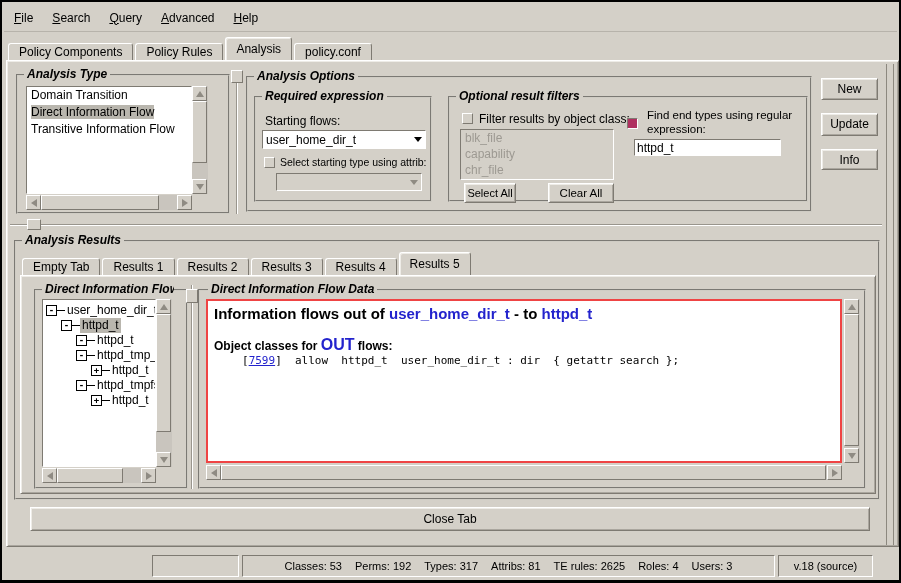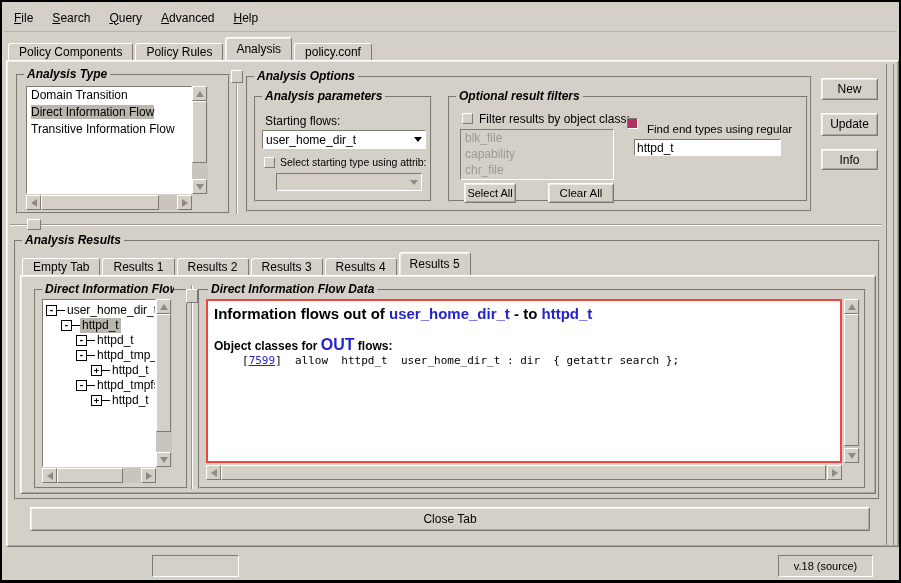--- a/index.html
+++ b/index.html
@@ -114,21 +114,21 @@
       </span>
   </div>
 
   <div class="sash-v" style="left:234px;top:70px;height:142px;"></div>
   <div class="handle raised" style="left:229px;top:68px;width:12px;height:13px;"></div>
 
   <div class="group" style="left:244px;top:74px;width:566px;height:136px;"></div>
   <span class="gtitle" style="left:252px;top:67px;">Analysis Options</span>
 
   <div class="group" style="left:252px;top:94px;width:178px;height:106px;"></div>
-  <span class="gtitle" style="left:260px;top:87px;">Analysis parameters</span>
+  <span class="gtitle" style="left:260px;top:87px;">Required expression</span>
   <span class="abs" style="left:263px;top:112px;">Starting flows:</span>
   <div class="combo sunken" style="left:260px;top:128px;width:164px;height:19px;">
     <span class="val">user_home_dir_t</span>
     <span class="arr">
         <i class="arr-b"></i>
       </span>
   </div>
   <span class="chk raised" style="left:262px;top:155px;"></span>
   <span class="abs" style="left:278px;top:154px;font-size:10.5px;white-space:nowrap;">Select starting type using attrib:</span>
   <div class="combo sunken" style="left:274px;top:171px;width:146px;height:18px;background:#d4d0c8;">
@@ -143,21 +143,21 @@
   <span class="chk raised" style="left:460px;top:111px;"></span>
   <span class="abs" style="left:477px;top:110px;white-space:nowrap;">Filter results by object class:</span>
   <div class="abs sunken" style="left:458px;top:127px;width:154px;height:51px;background:#d4d0c8;overflow:hidden;">
     <div class="lrow disabled-text" style="line-height:16px;"><span>blk_file</span></div>
     <div class="lrow disabled-text" style="line-height:16px;"><span>capability</span></div>
     <div class="lrow disabled-text" style="line-height:16px;"><span>chr_file</span></div>
   </div>
   <div class="abs raised2 btn" style="left:462px;top:181px;width:52px;height:20px;line-height:18px;font-size:11px;">Select All</div>
   <div class="abs raised2 btn" style="left:546px;top:181px;width:66px;height:20px;line-height:18px;font-size:11.5px;">Clear All</div>
   <span class="chk on sunken" style="left:625px;top:116px;"></span>
-  <div class="abs" style="left:645px;top:120px;width:160px;font-size:11.5px;line-height:14px;">
+  <div class="abs" style="left:645px;top:106px;width:160px;font-size:11.5px;line-height:14px;">
     <div>Find end types using regular</div>
     <div>expression:</div>
   </div>
   <input class="abs sunken" style="left: 632px; top: 137px; width: 147px; height: 17px; background: rgb(255, 255, 255); font: 12px &quot;Liberation Sans&quot;, sans-serif; padding: 0px 2px; outline: none;" value="httpd_t">
 
   <div class="abs raised2 btn" style="left:819px;top:76px;width:57px;height:22px;line-height:20px;">New</div>
   <div class="abs raised2 btn" style="left:819px;top:111px;width:57px;height:23px;line-height:21px;">Update</div>
   <div class="abs raised2 btn" style="left:819px;top:147px;width:57px;height:21px;line-height:20px;">Info</div>
 
   <div class="sash-h" style="left:8px;top:222px;width:872px;"></div>
@@ -254,17 +254,26 @@
       </span>
     <span class="thumb raised" style="left:15px;top:0;width:605px;height:15px;"></span>
     <span class="sbtn raised" style="right:0;top:0;">
         <i class="tri-r"></i>
       </span>
   </div>
 
   <div class="abs raised2 btn" style="left:28px;top:505px;width:840px;height:24px;line-height:22px;">Close Tab</div>
 
   <div class="stat sunken" style="left:150px;top:553px;width:87px;"></div>
+  <div class="stat sunken" style="left:240px;top:553px;width:533px;gap:13px;">
+    <span>Classes: 53</span>
+    <span>Perms: 192</span>
+    <span>Types: 317</span>
+    <span>Attribs: 81</span>
+    <span>TE rules: 2625</span>
+    <span>Roles: 4</span>
+    <span>Users: 3</span>
+  </div>
   <div class="stat sunken" style="left:776px;top:553px;width:95px;">
     <span>v.18 (source)</span>
   </div>
 
 </div>
 
 </body></html>

